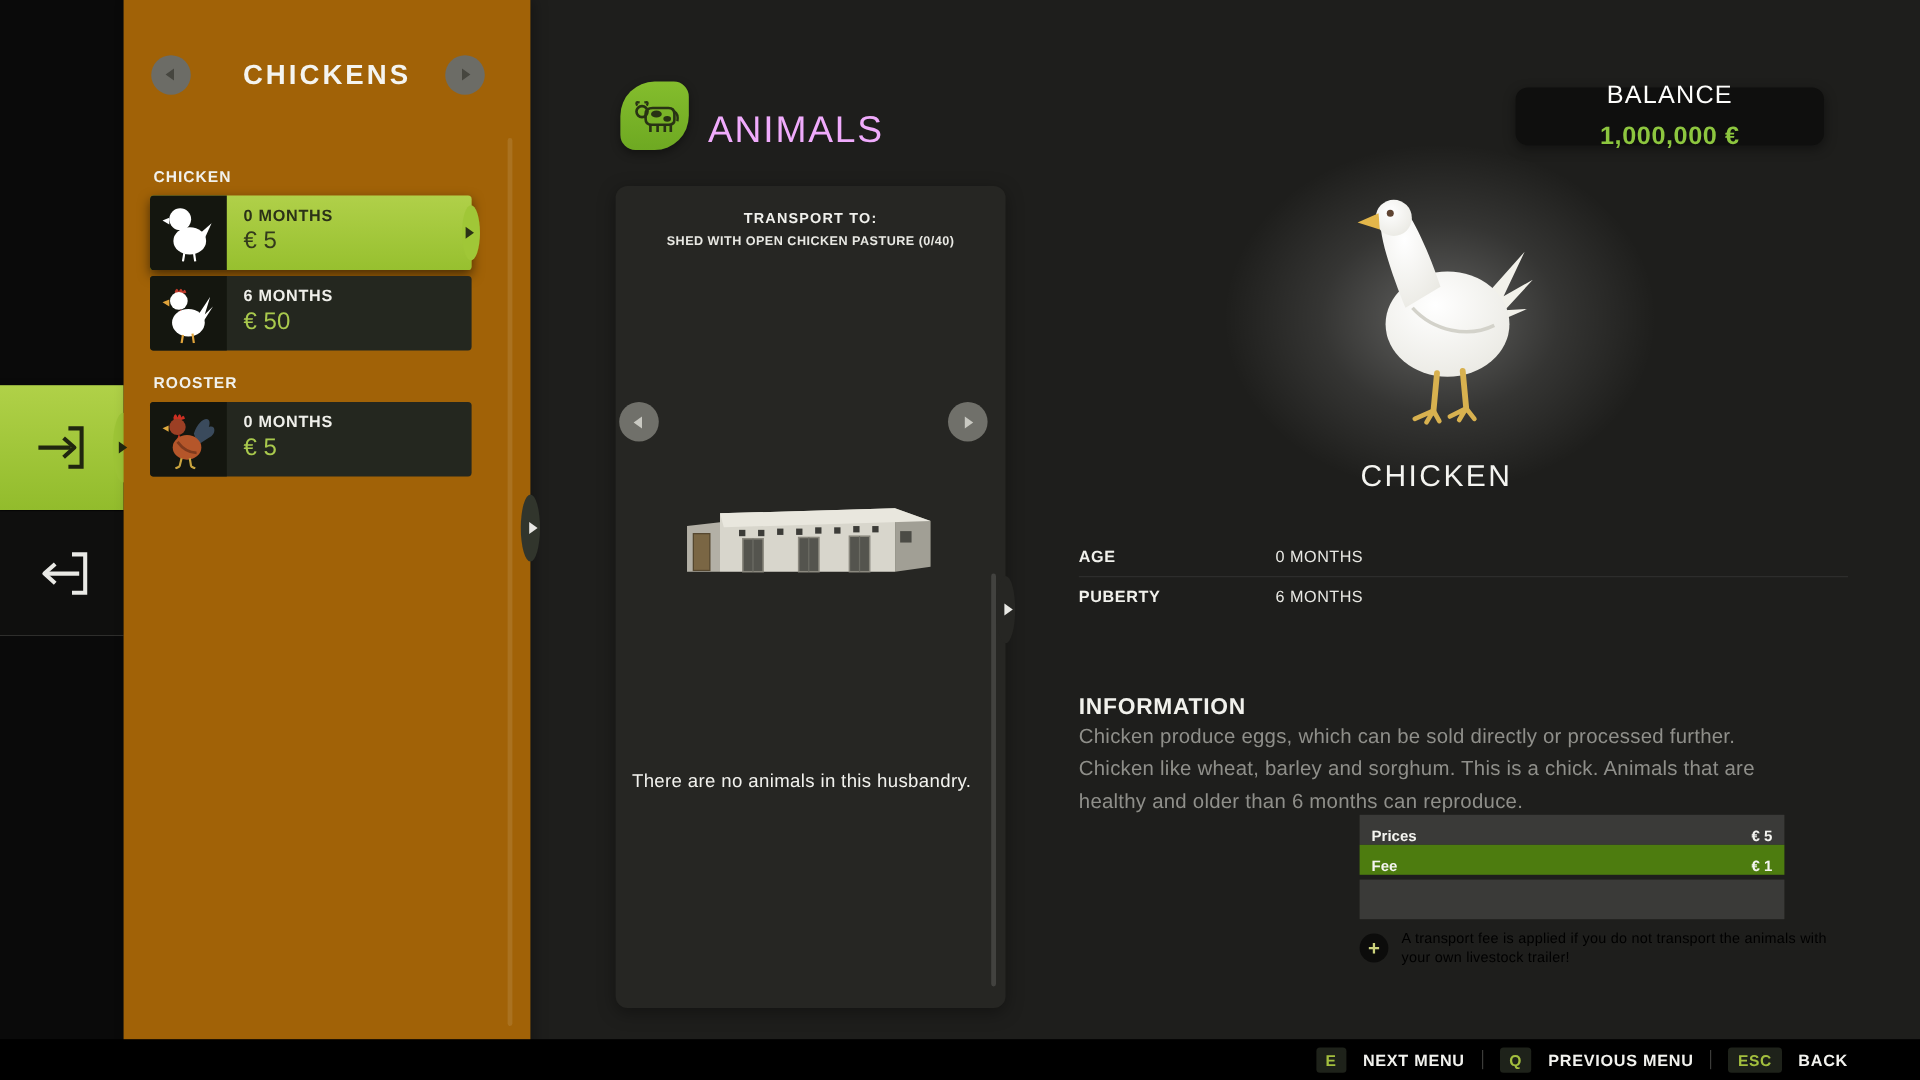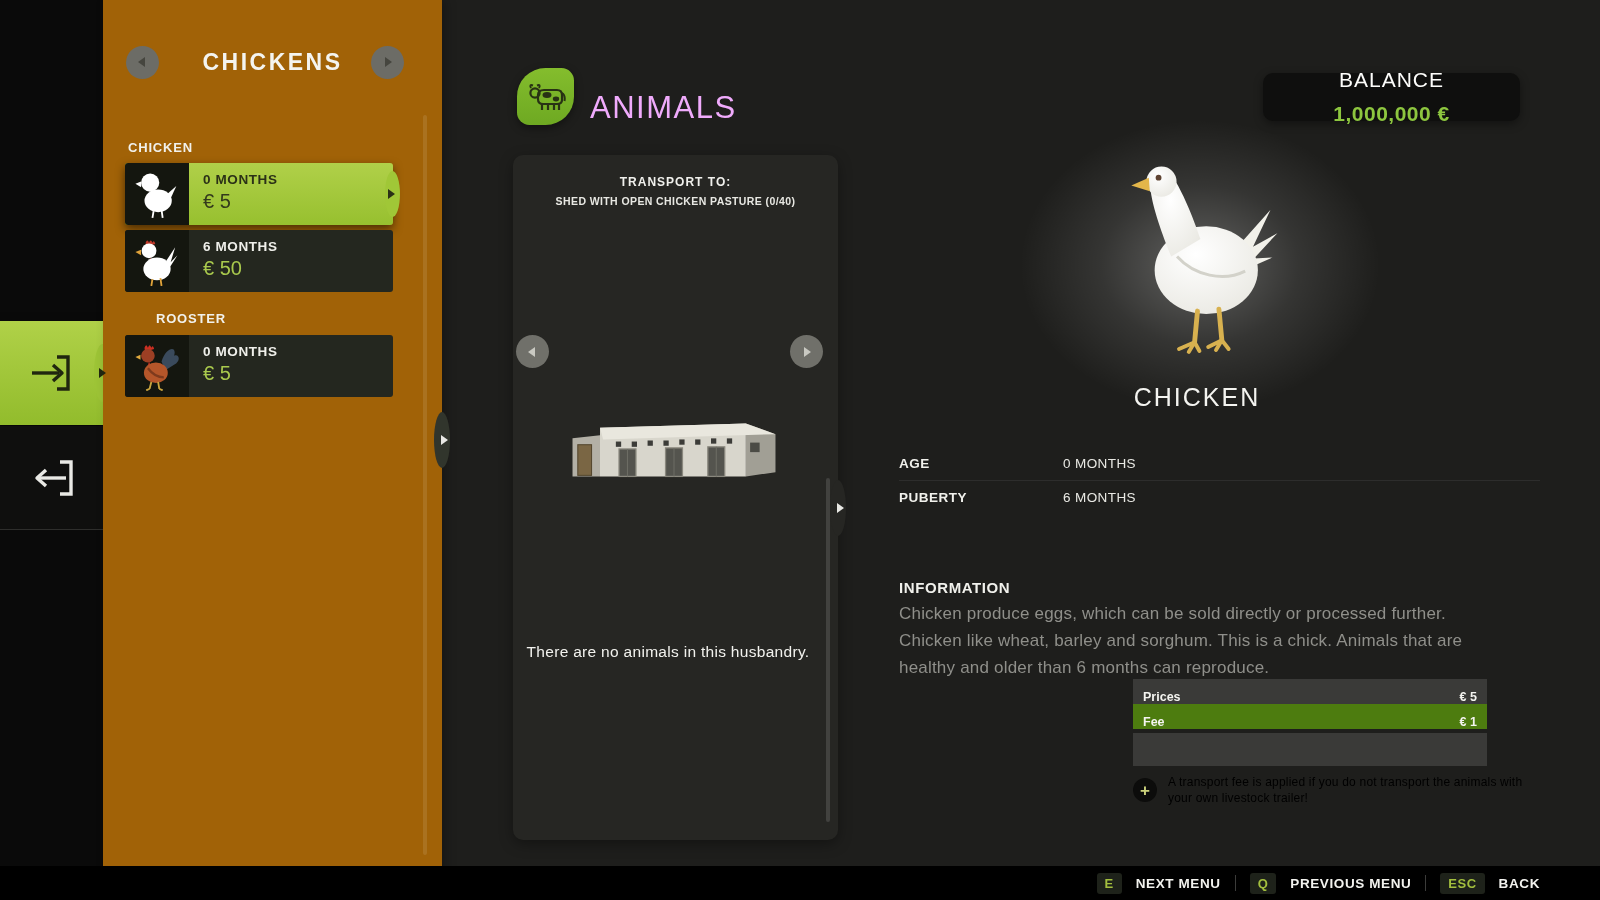--- a/index.html
+++ b/index.html
@@ -64,21 +64,21 @@
   .balance .lbl{color:#fdfdfb;font-size:21px;font-weight:500;letter-spacing:1px;}
   .balance .val{color:#8dc63f;font-size:21px;font-weight:bold;letter-spacing:.5px;}
   .detail-title{left:1047px;top:383px;width:300px;text-align:center;color:#f4f4f0;font-size:25px;font-weight:500;letter-spacing:2px;}
 
   .stats{left:899px;top:447px;width:641px;}
   .stat-row{display:flex;height:33px;align-items:center;border-bottom:1px solid rgba(255,255,255,.07);}
   .stat-row:last-child{border-bottom:none;}
   .stat-row .k{width:164px;color:#f1f1ec;font-size:13.5px;font-weight:bold;letter-spacing:.5px;}
   .stat-row .v{color:#e9e9e4;font-size:13.5px;letter-spacing:.4px;}
 
-  .info-title{left:899px;top:579px;color:#f1f1ec;font-size:15px;font-weight:bold;letter-spacing:.6px;}
+  .info-title{left:899px;top:579px;color:#f1f1ec;font-size:19px;font-weight:bold;letter-spacing:.6px;}
   .info-text{left:899px;top:601px;width:592px;color:#8f8f8a;font-size:17px;line-height:1.58;letter-spacing:.2px;}
 
   .price-table{left:1133px;top:679px;width:354px;}
   .price-row{display:flex;justify-content:space-between;align-items:flex-end;height:25px;padding:0 10px;}
   .price-row.alt1{background:#3a3a38;}
   .price-row.alt2{background:#4d7c0f;}
   .price-row .k{color:#f4f4f0;font-size:12.5px;font-weight:bold;}
   .price-row .v{color:#f4f4f0;font-size:12.5px;font-weight:bold;}
   .price-empty{margin-top:4px;height:33px;background:#3a3a38;}
   .fee-note{left:1133px;top:774px;width:407px;display:flex;gap:11px;}
@@ -157,21 +157,21 @@
         <path d="M4,12 L-1,14 L4,17 Z" fill="#e0a33a"></path>
         <path d="M14,38 l-1,6 M21,37 l1,7" stroke="#e0a33a" stroke-width="1.6"></path>
       </svg>
     </div>
     <div class="txt">
       <div class="age">6 MONTHS</div>
       <div class="price">€ 50</div>
     </div>
   </div>
 
-  <div class="cat-label" style="top:311px;margin-left:28px;">ROOSTER</div>
+  <div class="cat-label" style="top:311px;">ROOSTER</div>
 
   <div class="animal-item" style="top:335px;">
     <div class="tile">
       <svg width="44" height="50" viewBox="0 0 36 44">
         <path d="M22,18 C26,5 36,4 33,13 C38,11 39,18 33,21 L25,26 Z" fill="#3a4a5c"></path>
         <path d="M7,6 q1.5,-4.5 3,0 q1.5,-4.5 3,0 q1.5,-3 2.5,1 l-8,2.5 Z" fill="#cc2f22"></path>
         <circle cx="10" cy="13" r="6" fill="#9c3f24"></circle>
         <path d="M11,18 l2,5 -3.5,0 Z" fill="#cc2f22"></path>
         <ellipse cx="17" cy="28" rx="10.5" ry="9" fill="#b5562a"></ellipse>
         <path d="M10,24 q6,8 14,8" stroke="#7e3a1d" stroke-width="2" fill="none"></path>

